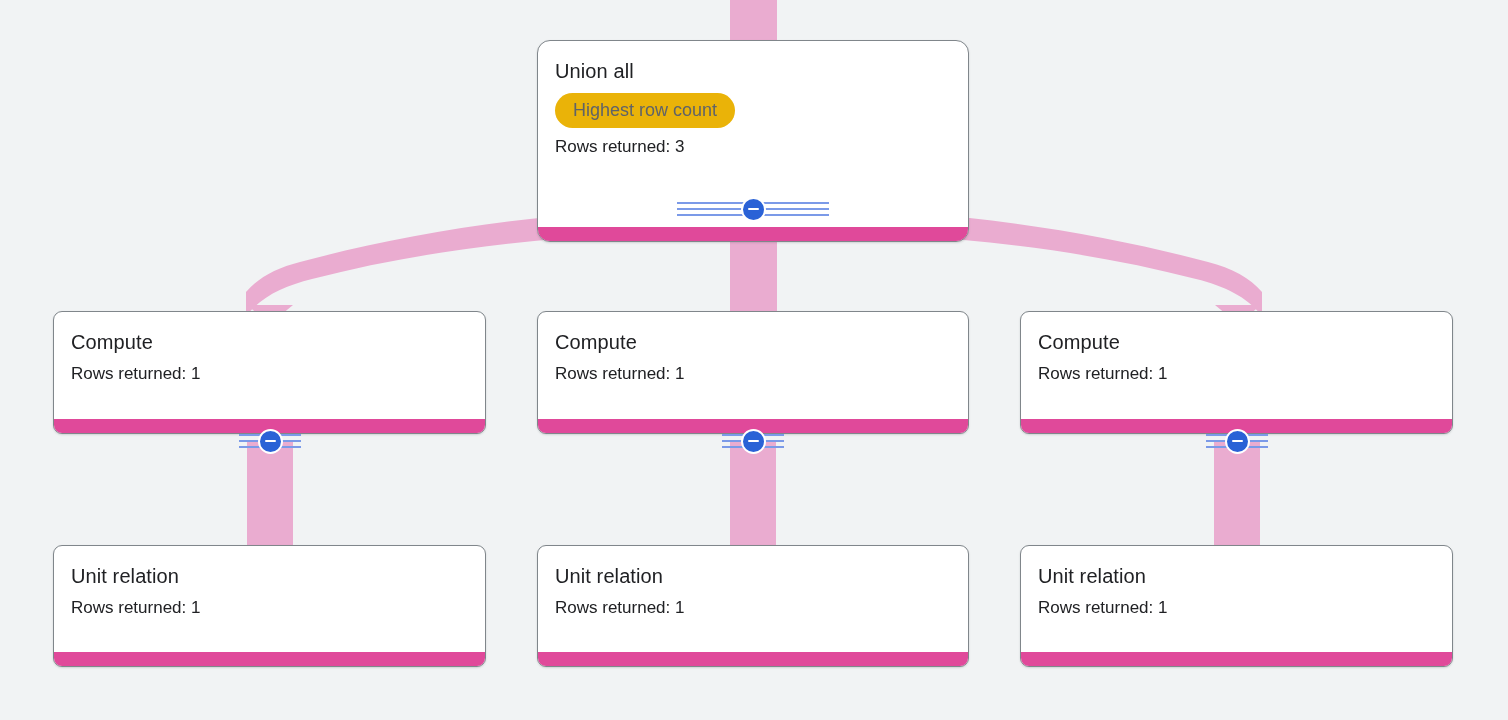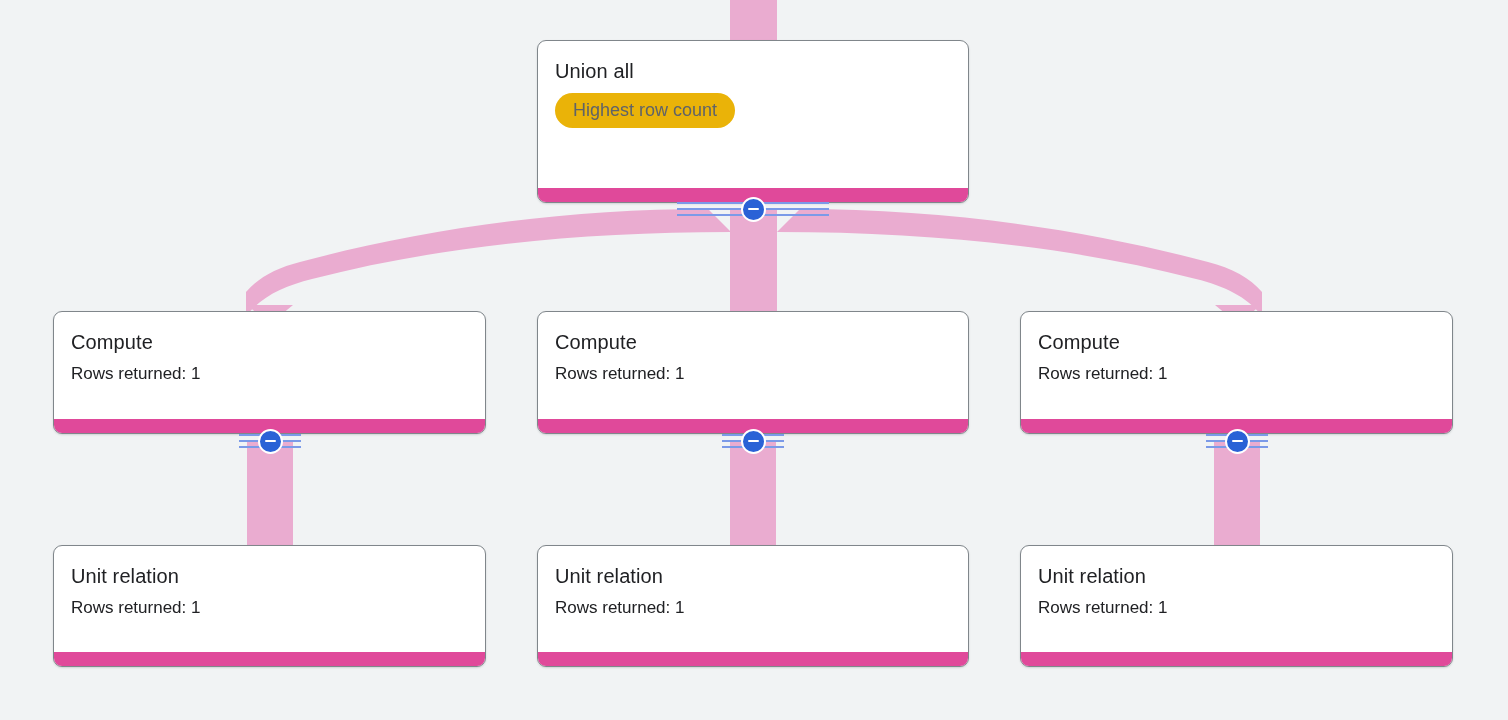--- a/index.html
+++ b/index.html
@@ -124,24 +124,25 @@
              C 1246 296, 1224 286, 1196 279
              C 1076 248, 938 232, 777 232
              Z"></path>
     <polygon fill="#eaacd0" points="1215,305 1261,305 1238,324"></polygon>
 
     <rect x="247" y="441" width="46" height="108" fill="#eaacd0"></rect>
     <rect x="730" y="441" width="46" height="108" fill="#eaacd0"></rect>
     <rect x="1214" y="441" width="46" height="108" fill="#eaacd0"></rect>
   </svg>
 
-  <div class="node" style="left:537px;top:40px;width:432px;height:163px;">
+  <div class="node" style="left:537px;top:40px;width:432px;height:202px;border-radius:13px;">
     <div class="node-body">
       <div class="node-title">Union all</div>
       <div class="badge">Highest row count</div>
+      <div class="node-sub">Rows returned: 3</div>
     </div>
     <div class="node-footer"></div>
   </div>
 
   <div class="node" style="left:53px;top:311px;width:433px;height:123px;">
     <div class="node-body">
       <div class="node-title">Compute</div>
       <div class="node-sub">Rows returned: 1</div>
     </div>
     <div class="node-footer"></div>

